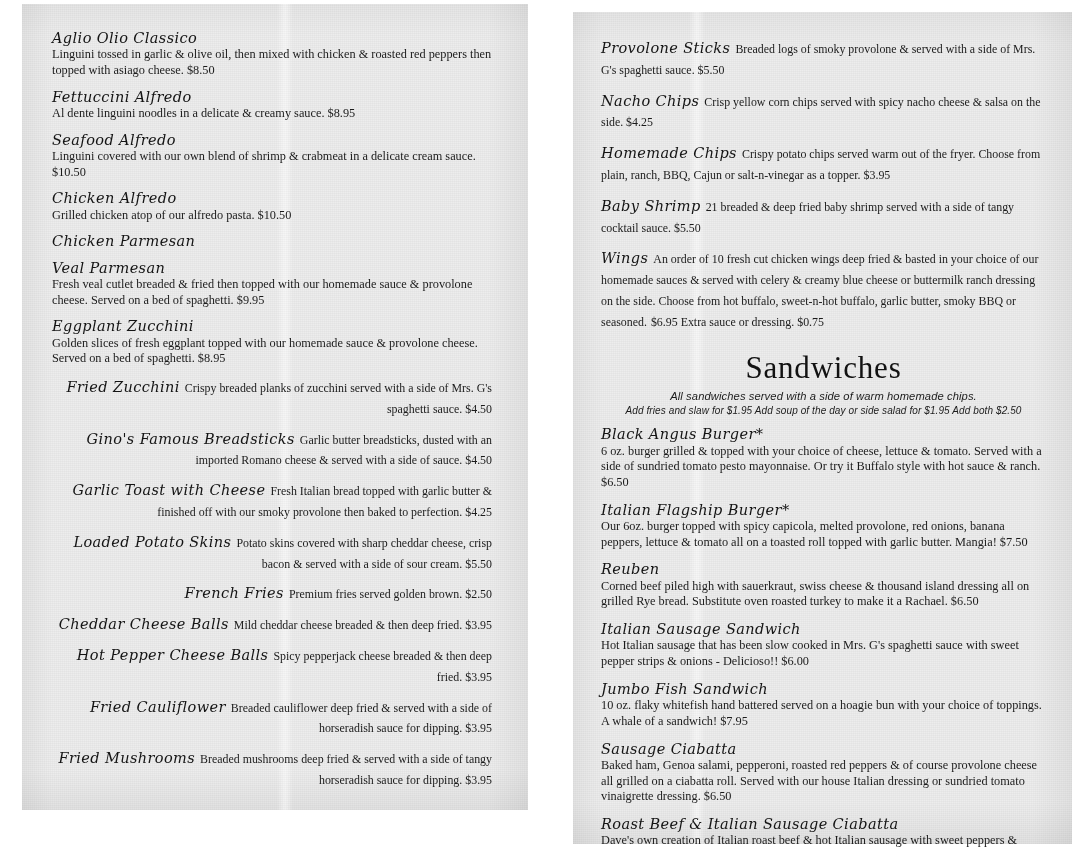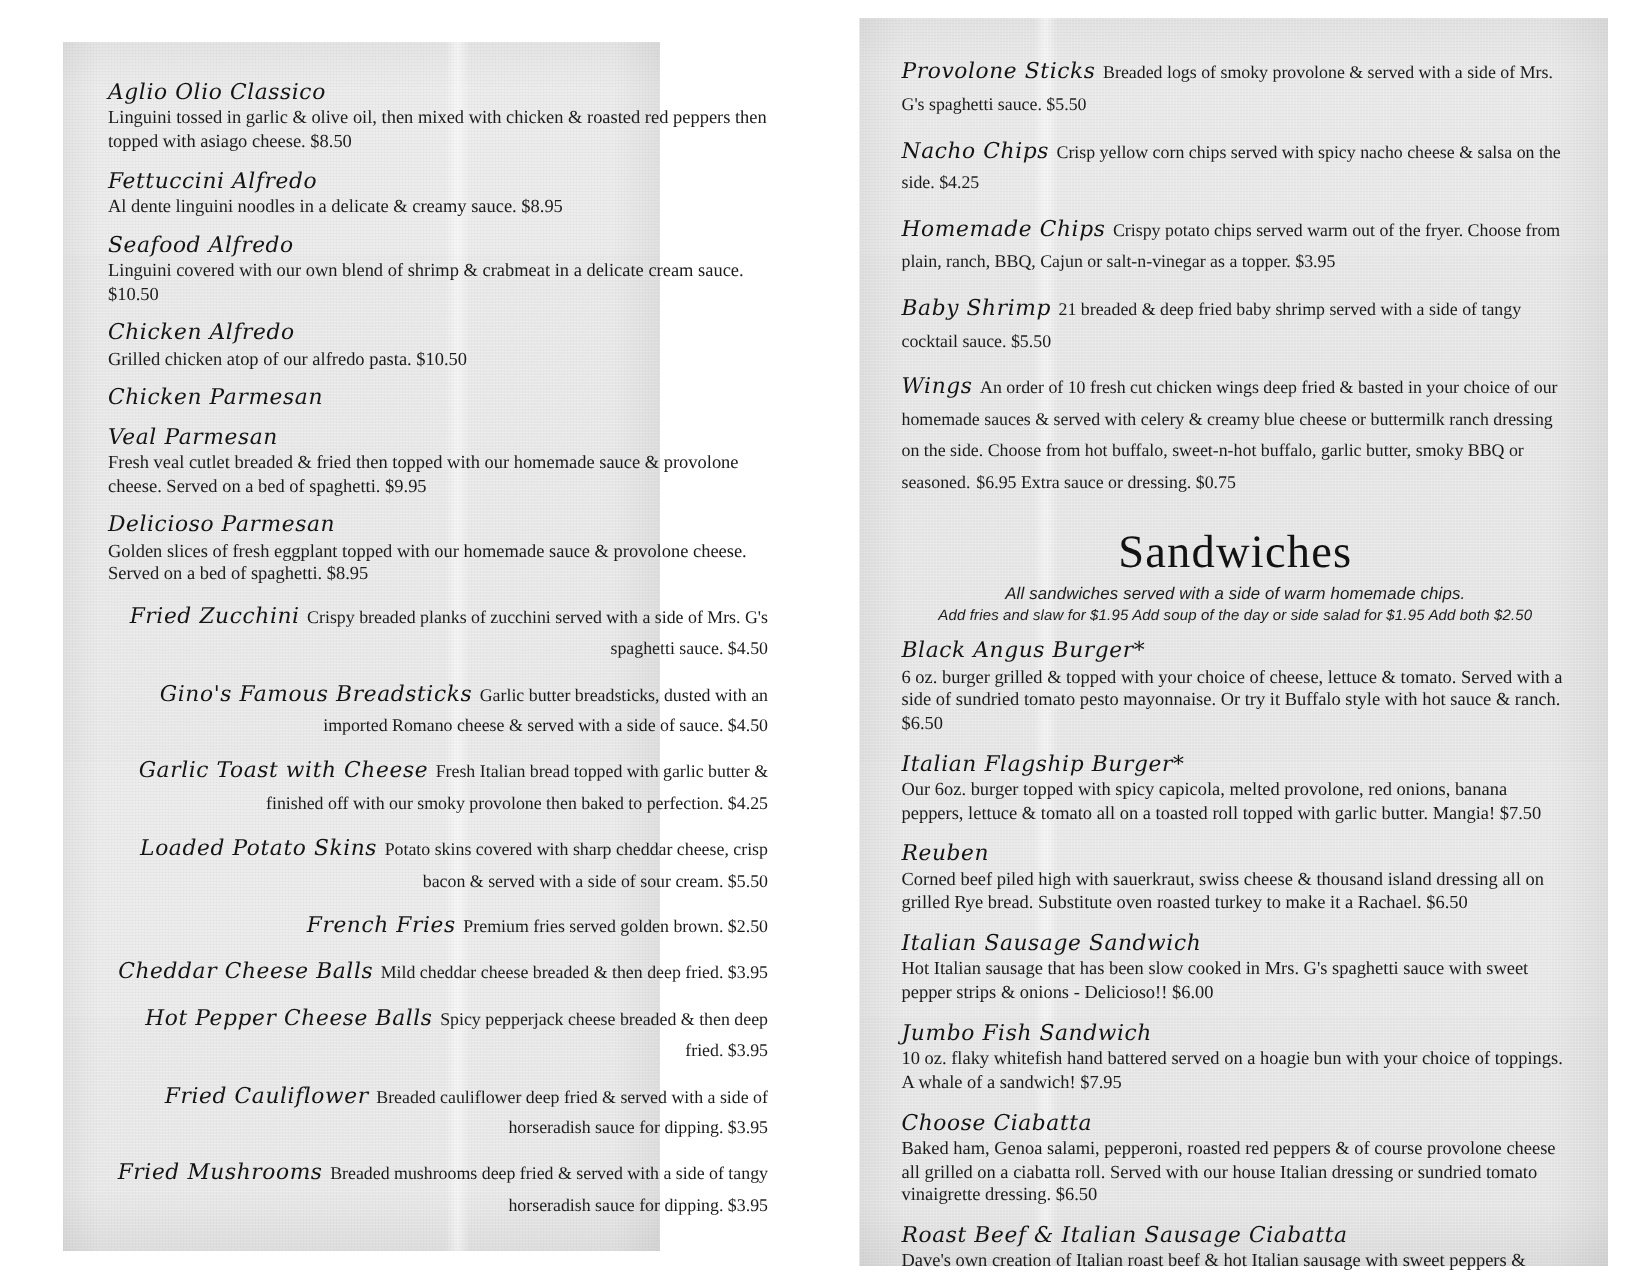--- a/index.html
+++ b/index.html
@@ -29,21 +29,21 @@
     content: "";
     position: absolute;
     inset: 0;
     pointer-events: none;
     background-image:
       repeating-linear-gradient(0deg, rgba(0,0,0,0.022) 0px, rgba(0,0,0,0.022) 1px, rgba(255,255,255,0.02) 1px, rgba(255,255,255,0.02) 2px),
       repeating-linear-gradient(90deg, rgba(0,0,0,0.018) 0px, rgba(0,0,0,0.018) 1px, rgba(255,255,255,0.02) 1px, rgba(255,255,255,0.02) 2px);
     opacity: .85;
   }
 
-  #left-sheet  { left: 22px;  top: 28px; width: 398px; height: 806px; margin-left: 20px; }
+  #left-sheet  { left: 22px;  top: 4px; width: 506px; height: 806px; }
   #right-sheet { left: 573px; top: 12px; width: 499px; height: 832px; }
 
   
   .fold {
     position: absolute;
     top: 0;
     bottom: 0;
     width: 16px;
     pointer-events: none;
     background: linear-gradient(90deg, rgba(255,255,255,0) 0%, rgba(255,255,255,0.55) 45%, rgba(255,255,255,0.55) 55%, rgba(255,255,255,0) 100%);
@@ -152,21 +152,21 @@
         <span class="dish-desc">Grilled chicken atop of our alfredo pasta.   $10.50</span>
       </div>
       <div class="item">
         <span class="dish-name">Chicken Parmesan</span>
       </div>
       <div class="item">
         <span class="dish-name">Veal Parmesan</span>
         <span class="dish-desc">Fresh veal cutlet breaded &amp; fried then topped with our homemade sauce &amp; provolone cheese. Served on a bed of spaghetti.  $9.95</span>
       </div>
       <div class="item">
-        <span class="dish-name">Delicioso Parmesan</span>
+        <span class="dish-name">Eggplant Zucchini</span>
         <span class="dish-desc">Golden slices of fresh eggplant topped with our homemade sauce &amp; provolone cheese. Served on a bed of spaghetti. $8.95</span>
       </div>
 
 
       <div id="snacks-list">
         <div class="item inline"><span class="wrap">
           <span class="dish-name">Fried Zucchini</span><span class="dish-desc">Crispy breaded planks of zucchini served with a side of Mrs. G's spaghetti sauce.  $4.50</span>
         </span></div>
         <div class="item inline"><span class="wrap">
           <span class="dish-name">Gino's Famous Breadsticks</span><span class="dish-desc">Garlic butter breadsticks, dusted with an imported Romano cheese &amp; served with a side of sauce.  $4.50</span>
@@ -240,21 +240,21 @@
         </div>
         <div class="item">
           <span class="dish-name">Italian Sausage Sandwich</span>
           <span class="dish-desc">Hot Italian sausage that has been slow cooked in Mrs. G's spaghetti sauce with sweet pepper strips &amp; onions - Delicioso!!  $6.00</span>
         </div>
         <div class="item">
           <span class="dish-name">Jumbo Fish Sandwich</span>
           <span class="dish-desc">10 oz. flaky whitefish hand battered served on a hoagie bun with your choice of toppings. A whale of a sandwich!  $7.95</span>
         </div>
         <div class="item">
-          <span class="dish-name">Choose Ciabatta</span>
+          <span class="dish-name">Sausage Ciabatta</span>
           <span class="dish-desc">Baked ham, Genoa salami, pepperoni, roasted red peppers &amp; of course provolone cheese all grilled on a ciabatta roll. Served with our house Italian dressing or sundried tomato vinaigrette dressing.  $6.50</span>
         </div>
         <div class="item">
           <span class="dish-name">Roast Beef &amp; Italian Sausage Ciabatta</span>
           <span class="dish-desc">Dave's own creation of Italian roast beef &amp; hot Italian sausage with sweet peppers &amp; onions topped with provolone cheese all grilled on a ciabatta roll. Sure to become a favorite.  $6.95</span>
         </div>
 
       </div>
 
     </div>

